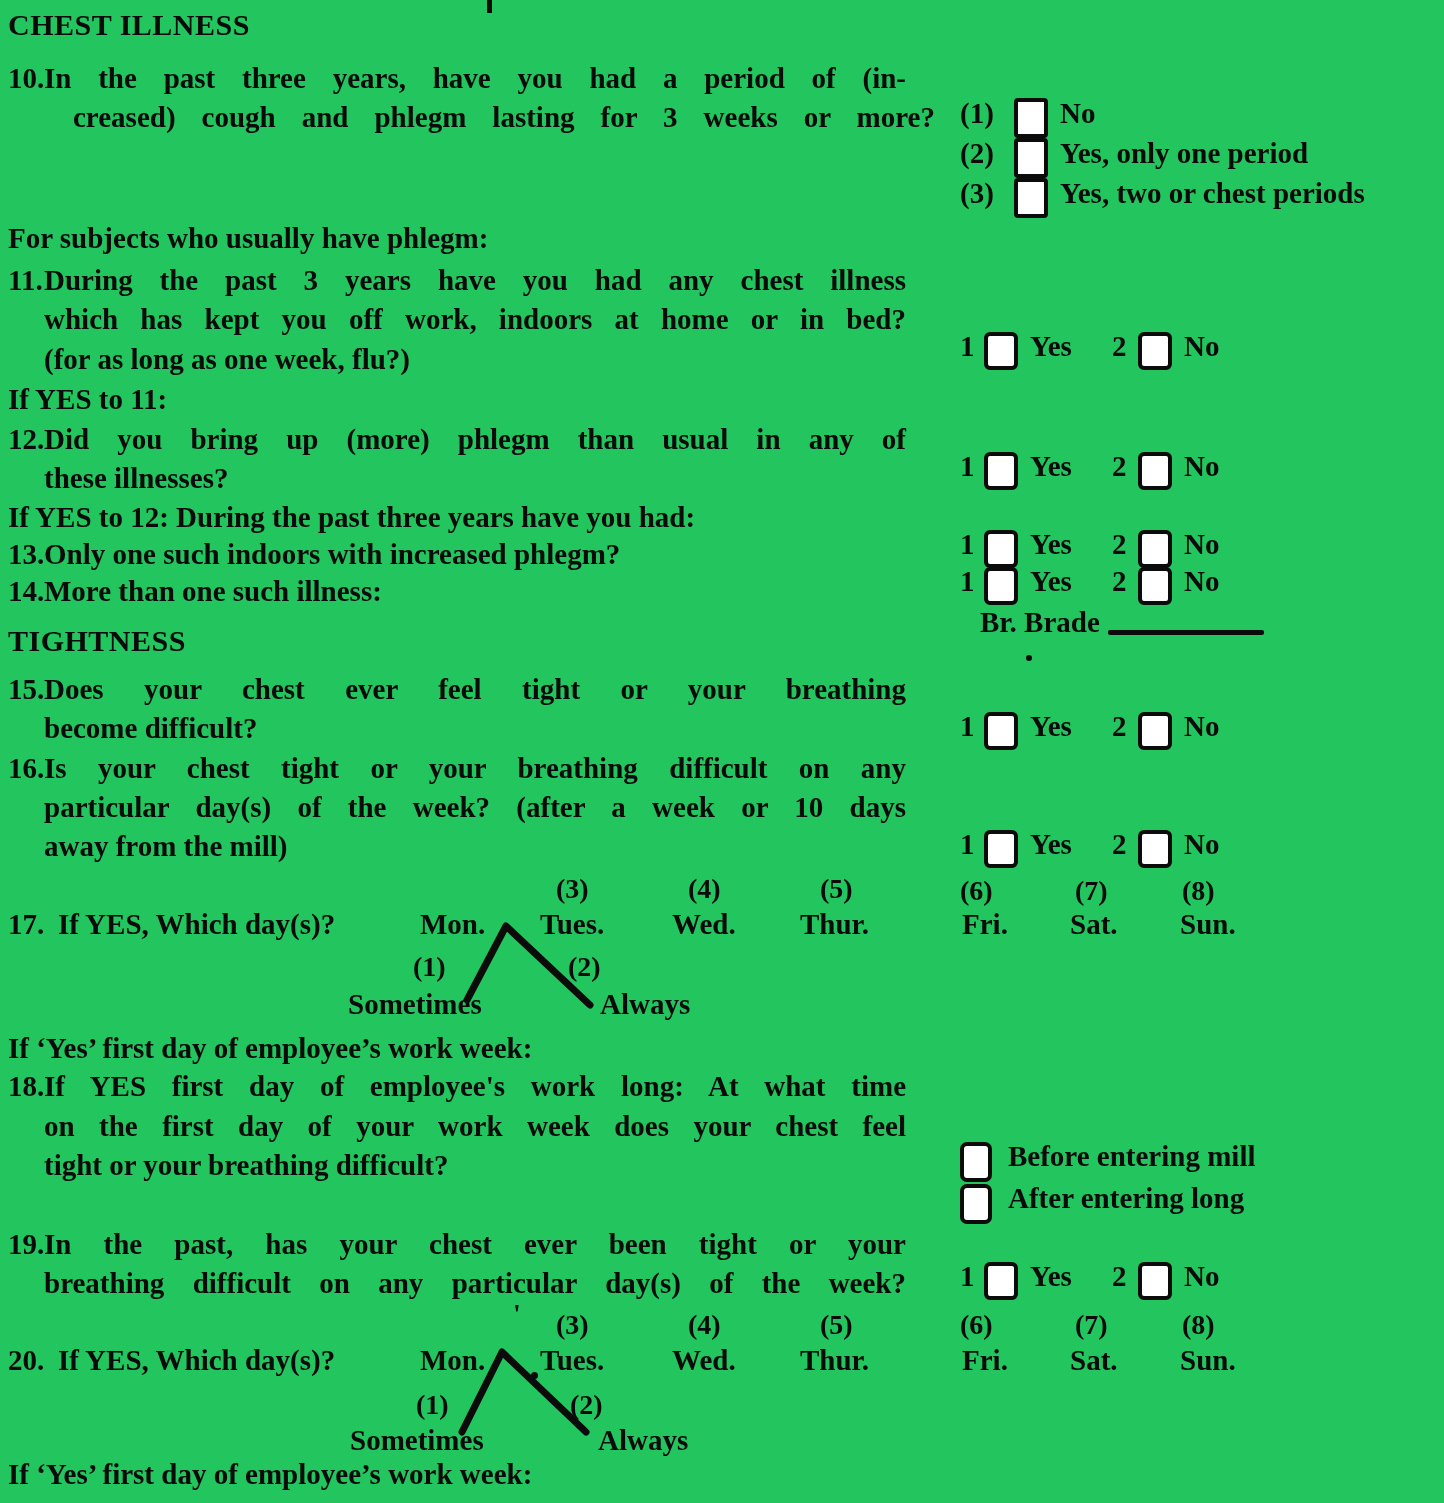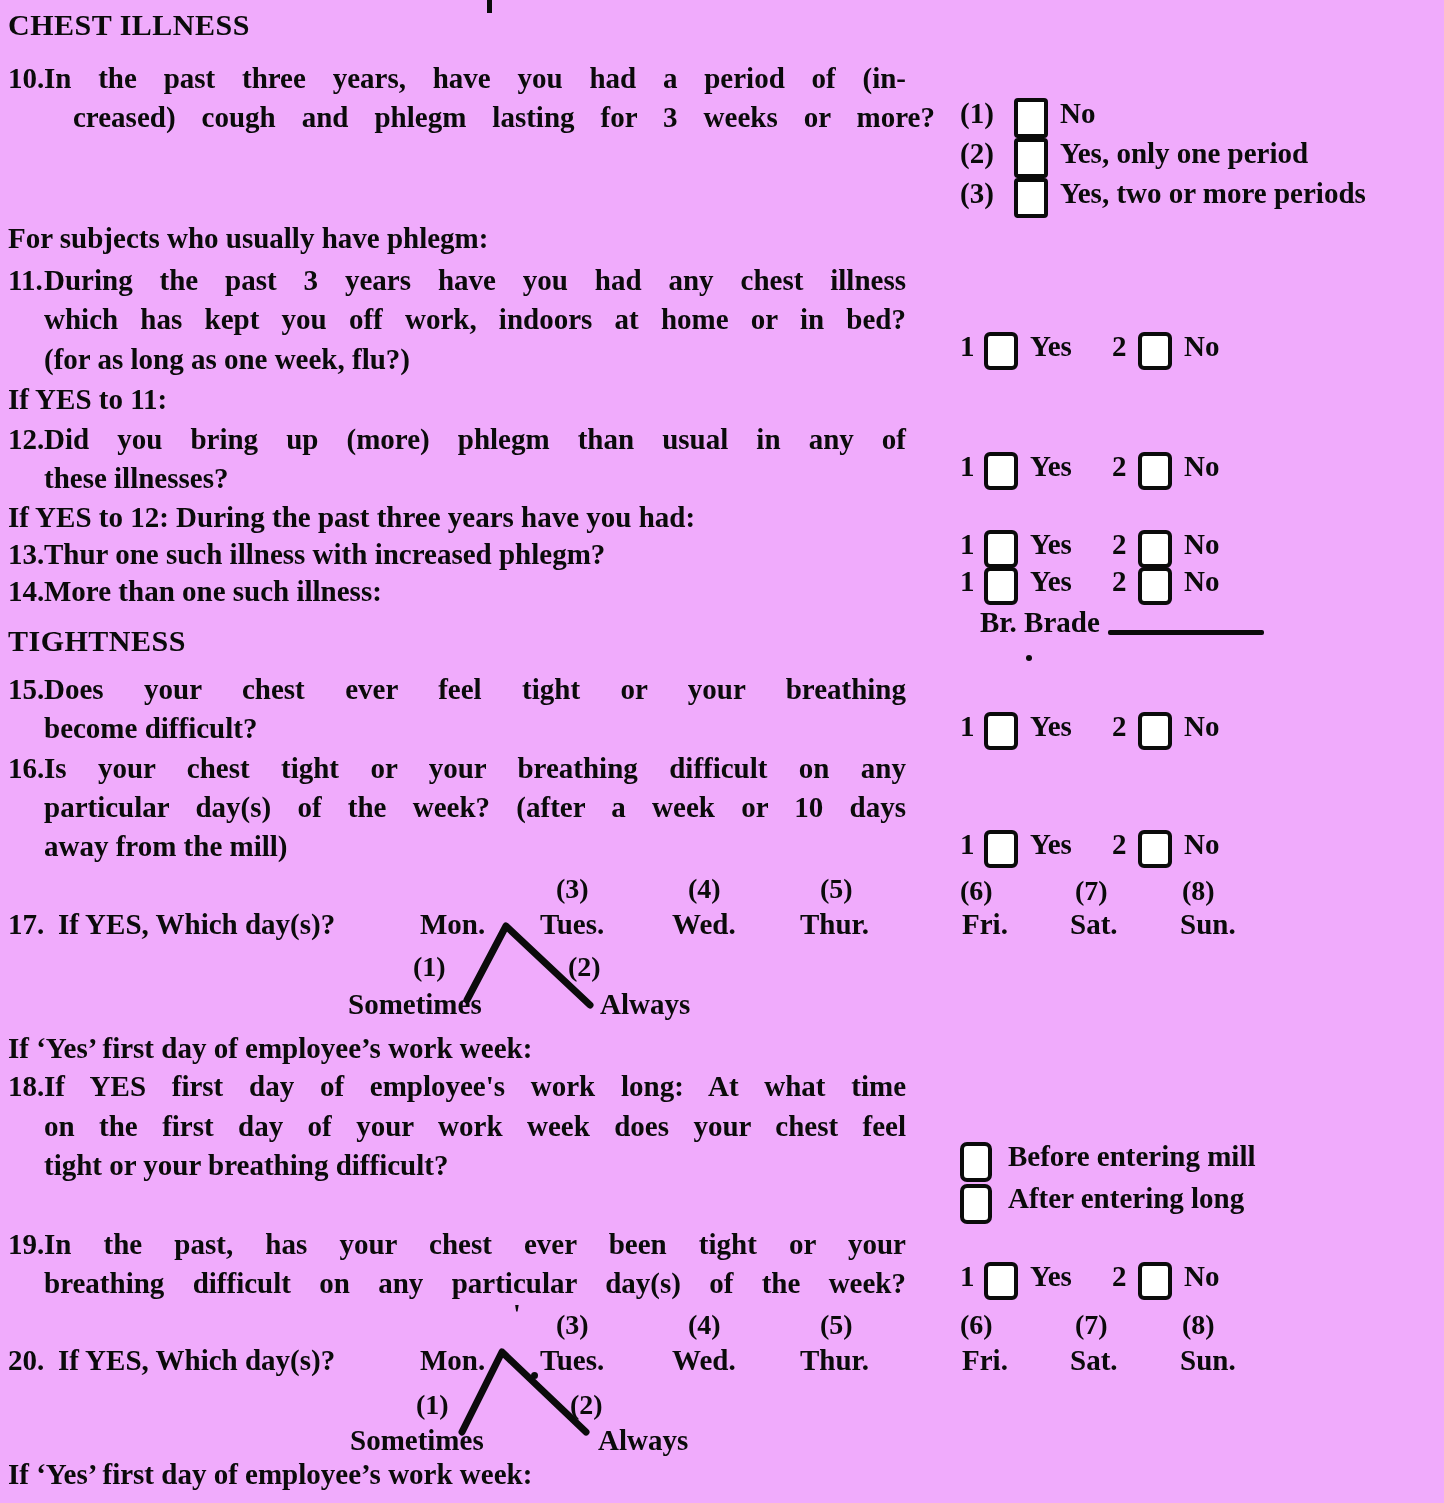--- a/index.html
+++ b/index.html
@@ -1,17 +1,17 @@
 <!DOCTYPE html>
 <html><head>
 <meta charset="utf-8">
 <style>
   html,body { margin:0; padding:0; background:#e8e8e8; }
   #page {
-    position:relative; width:1444px; height:1503px; background:#f0abfc;
+    position:relative; width:1444px; height:1503px; background:#22c55e;
     font-family:"Liberation Serif","DejaVu Serif",serif; font-weight:700;
     color:#0b0b0b; overflow:hidden;
   }
   .t { position:absolute; font-size:29px; line-height:37px; white-space:pre; }
   .j { white-space:normal; width:862px; text-align:justify; text-align-last:justify; }
   .h { font-size:30px; letter-spacing:0.5px; }
   .sm { font-size:28px; }
   .cb { position:absolute; box-sizing:border-box; border:4px solid #0b0b0b; background:#fff; }
   
   .yn { position:absolute; width:292px; height:40px; }
@@ -54,21 +54,21 @@
     <span class="lab">No</span>
   </div>
   <div class="opt" style="left:960px;top:137px;">
     <span class="code">(2)</span>
     <span class="cb"></span>
     <span class="lab">Yes, only one period</span>
   </div>
   <div class="opt" style="left:960px;top:177px;">
     <span class="code">(3)</span>
     <span class="cb"></span>
-    <span class="lab">Yes, two or more periods</span>
+    <span class="lab">Yes, two or chest periods</span>
   </div>
 
   <div class="t" style="left:8px;top:220px;">For subjects who usually have phlegm:</div>
 
   <div class="t" style="left:8px;top:262px;">11.</div>
   <div class="t j" style="left:44px;top:262px;">During the past 3 years have you had any chest illness</div>
   <div class="t j" style="left:44px;top:301px;">which has kept you off work, indoors at home or in bed?</div>
   <div class="t" style="left:44px;top:341px;">(for as long as one week, flu?)</div>
 
   <div class="yn" style="left:960px;top:330px;">
@@ -91,21 +91,21 @@
     <span class="cb c1"></span>
     <span class="lab l1">Yes</span>
     <span class="num n2">2</span>
     <span class="cb c2"></span>
     <span class="lab l2">No</span>
   </div>
 
   <div class="t" style="left:8px;top:499px;">If YES to 12: During the past three years have you had:</div>
 
   <div class="t" style="left:8px;top:536px;">13.</div>
-  <div class="t" style="left:44px;top:536px;">Thur one such illness with increased phlegm?</div>
+  <div class="t" style="left:44px;top:536px;">Only one such indoors with increased phlegm?</div>
   <div class="yn" style="left:960px;top:528px;">
     <span class="num n1">1</span>
     <span class="cb c1"></span>
     <span class="lab l1">Yes</span>
     <span class="num n2">2</span>
     <span class="cb c2"></span>
     <span class="lab l2">No</span>
   </div>
 
   <div class="t" style="left:8px;top:573px;">14.</div>

